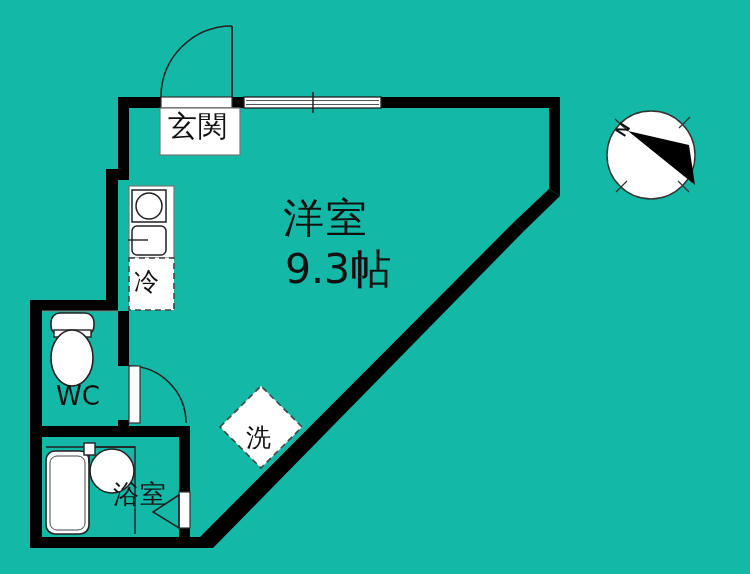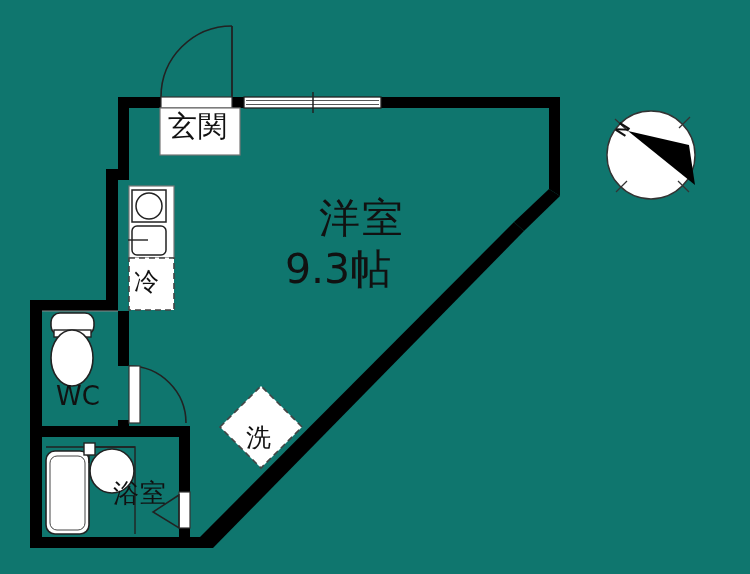--- a/index.html
+++ b/index.html
@@ -4,38 +4,38 @@
 <style>
   html,body{margin:0;padding:0;background:#ffffff;}
   body{
     width:750px;height:574px;
     font-family:"Liberation Sans","DejaVu Sans",sans-serif;
     overflow:hidden;
   }
   #floorplan{
     position:relative;
     width:750px;height:574px;
-    background:#0f766e;
+    background:#14b8a6;
   }
   svg.plan{position:absolute;left:0;top:0;width:750px;height:574px;}
   .lbl{
     position:absolute;
     font-family:"DejaVu Sans","Liberation Sans",sans-serif;
     color:#111111;
     white-space:nowrap;
     line-height:1;
     user-select:none;
   }
   .lbl-genkan{left:168px;top:112px;font-size:29px;letter-spacing:1px;font-weight:500;}
-  .lbl-room{left:283px;top:198px;font-size:41px;letter-spacing:2px;font-weight:500;margin-left:36px;}
+  .lbl-room{left:283px;top:198px;font-size:41px;letter-spacing:2px;font-weight:500;}
   .lbl-room-size{left:285px;top:249px;font-size:41px;letter-spacing:0px;font-weight:500;text-align:center;}
   .lbl-rei{left:134px;top:269px;font-size:25px;font-weight:500;}
   .lbl-wc{left:56px;top:383px;font-size:26px;font-weight:normal;letter-spacing:0px;}
   .lbl-sen{left:246px;top:425px;font-size:25px;font-weight:500;}
-  .lbl-bath{left:113px;top:481px;font-size:26px;letter-spacing:1px;font-weight:500;font-family:Liberation Serif, serif;}
+  .lbl-bath{left:113px;top:481px;font-size:26px;letter-spacing:1px;font-weight:500;}
   .compass-n{
     position:absolute;left:617px;top:120px;
     font-size:17px;font-weight:bold;color:#111;
     transform:rotate(-58deg);transform-origin:50% 50%;
   }
 </style>
 </head>
 <body>
 
 <div id="floorplan">

